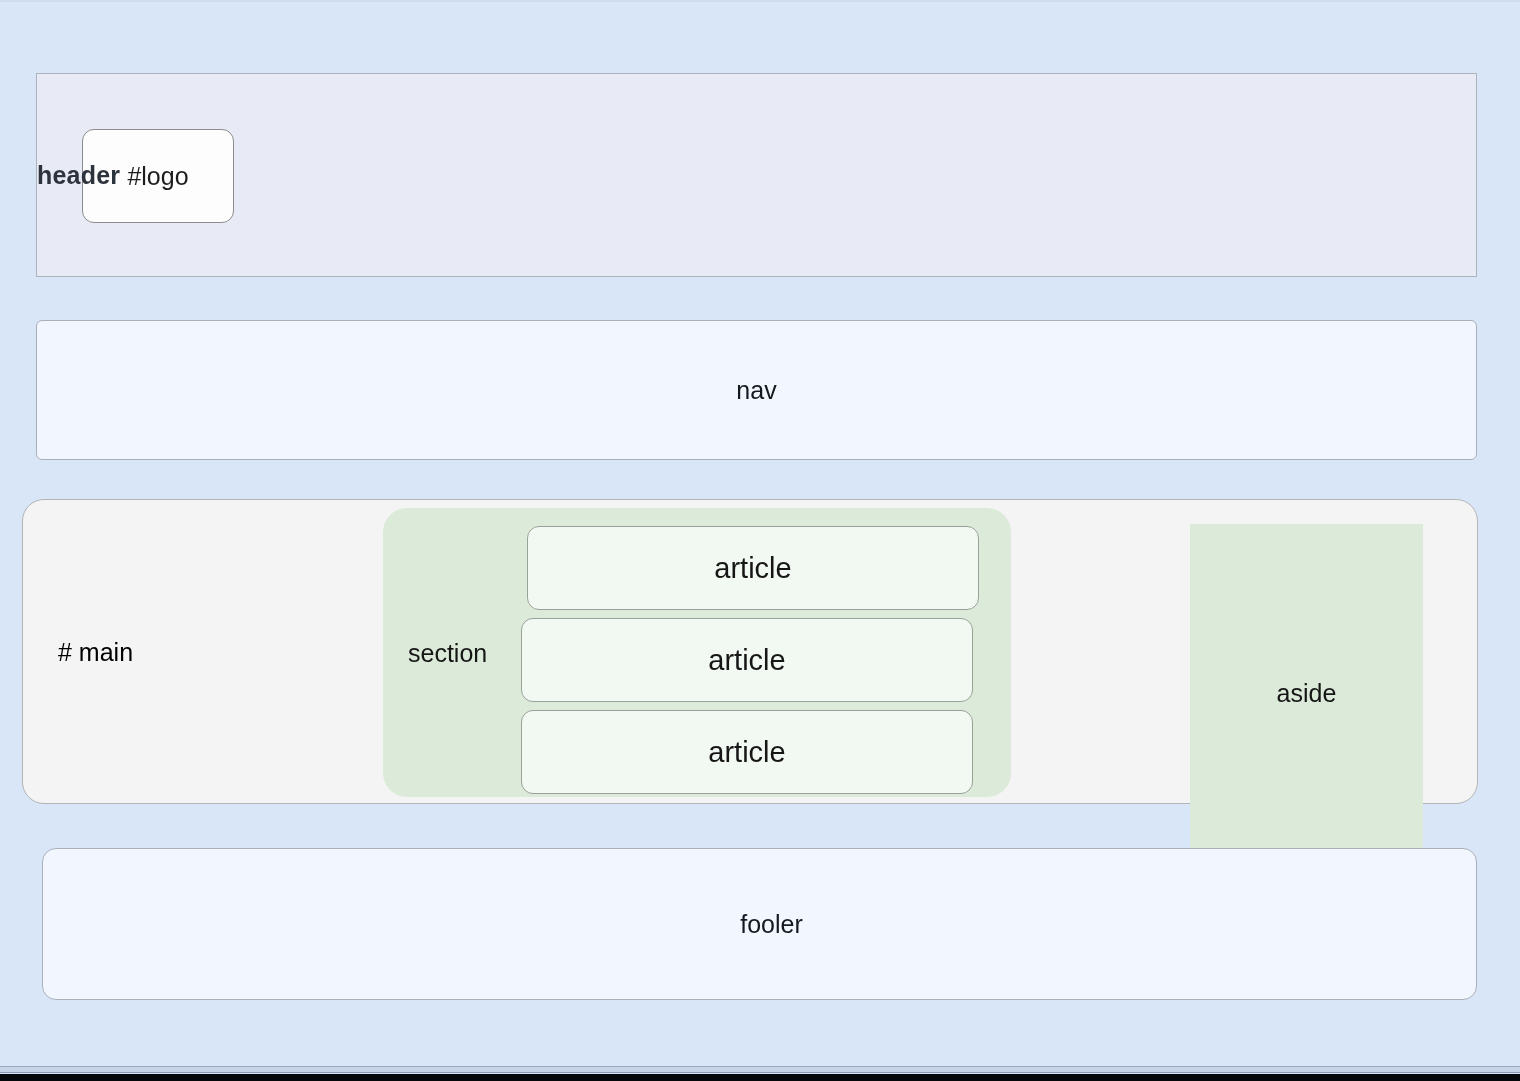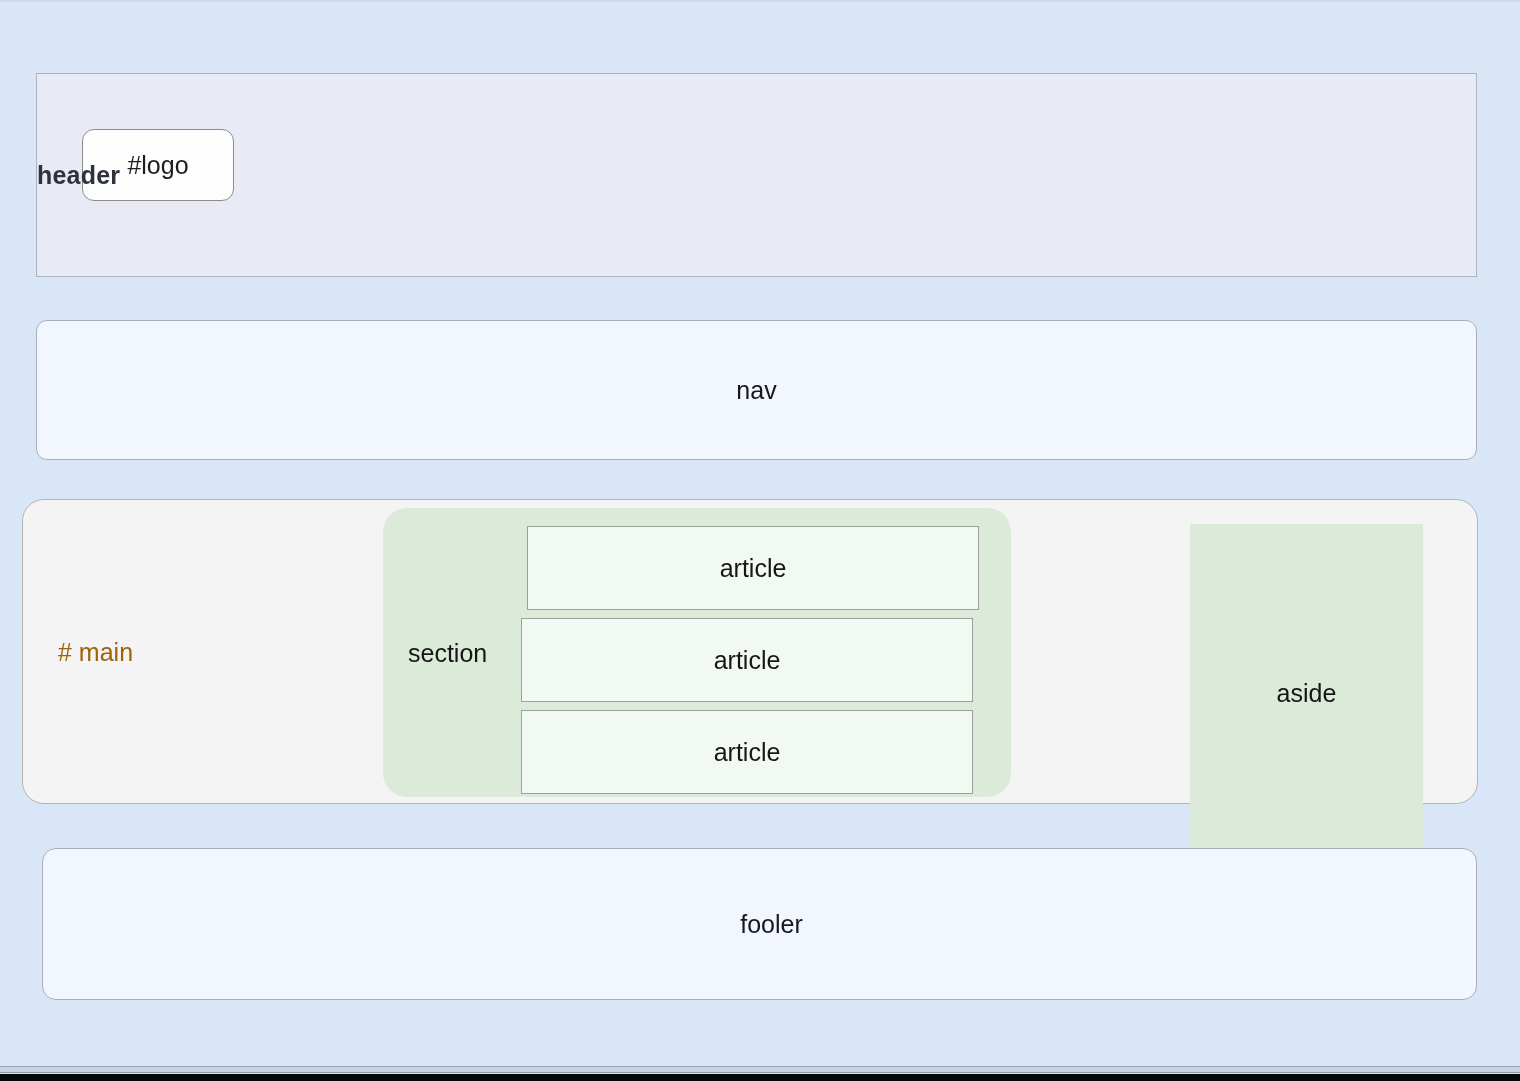--- a/index.html
+++ b/index.html
@@ -41,39 +41,39 @@
     transform: translateY(-50%);
     text-align: left;
     font-size: 25px;
     font-weight: bold;
     color: #2d333d;
     letter-spacing: .2px;
   }
   .logo {
     position: absolute;
     left: 45px; top: 55px;
-    width: 152px; height: 72px;
+    width: 152px; height: 94px;
     background: #fdfdfd;
     border: 1px solid #8c8c8c;
     border-radius: 12px;
     display: flex;
     align-items: center;
     justify-content: center;
     font-size: 25px;
     color: #1d1d1d;
   }
 
   
   .nav {
     position: absolute;
     left: 36px; top: 318px;
     width: 1441px; height: 140px;
     background: #f2f6fe;
     border: 1px solid #a9b0bb;
-    border-radius: 11px;
+    border-radius: 6px;
     display: flex;
     align-items: center;
     justify-content: center;
     font-size: 25px;
     color: #15181d;
   }
 
   
   .main {
     position: absolute;
@@ -81,21 +81,21 @@
     width: 1456px; height: 305px;
     background: #f4f4f4;
     border: 1px solid #b4b4b4;
     border-radius: 22px;
   }
   .main-label {
     position: absolute;
     left: 35px; top: 50%;
     transform: translateY(-50%);
     font-size: 25px;
-    color: #a16207;
+    color: #000000;
     white-space: pre;
   }
 
   
   .section {
     position: absolute;
     left: 360px; top: 8px;
     width: 628px; height: 289px;
     background: #dcebd9;
     border: none;
@@ -112,25 +112,25 @@
 
   .articles {
     position: absolute;
     left: 0; top: 0;
     width: 100%; height: 100%;
   }
   .article {
     position: absolute;
     background: #f2f8f2;
     border: 1px solid #9aa09a;
-    border-radius: 0;
-    display: flex;
-    align-items: center;
-    justify-content: center;
-    font-size: 25px;
+    border-radius: 12px;
+    display: flex;
+    align-items: center;
+    justify-content: center;
+    font-size: 29px;
     color: #161616;
   }
   .article-1 { left: 144px; top: 18px;  width: 452px; height: 84px; }
   .article-2 { left: 138px; top: 110px; width: 452px; height: 84px; }
   .article-3 { left: 138px; top: 202px; width: 452px; height: 84px; }
 
   
   .aside {
     position: absolute;
     left: 1167px; top: 24px;

